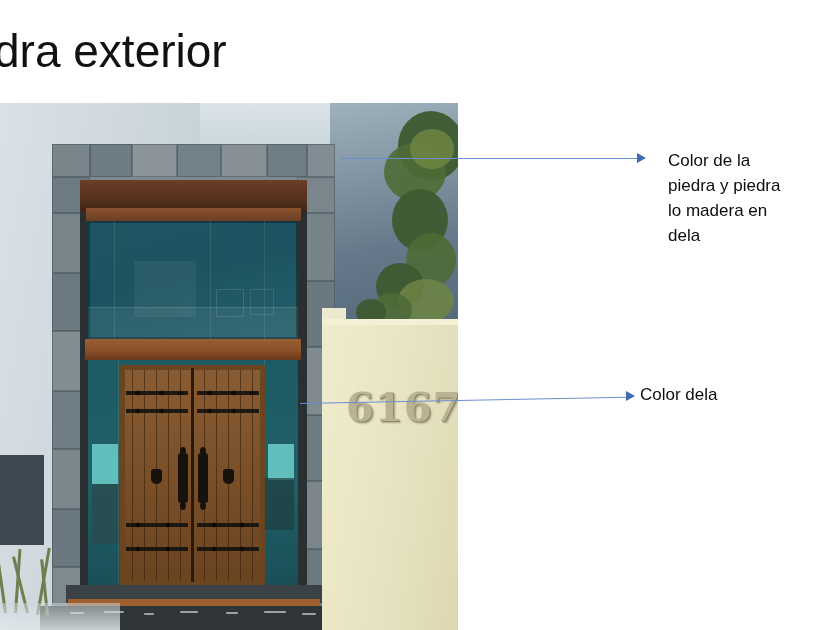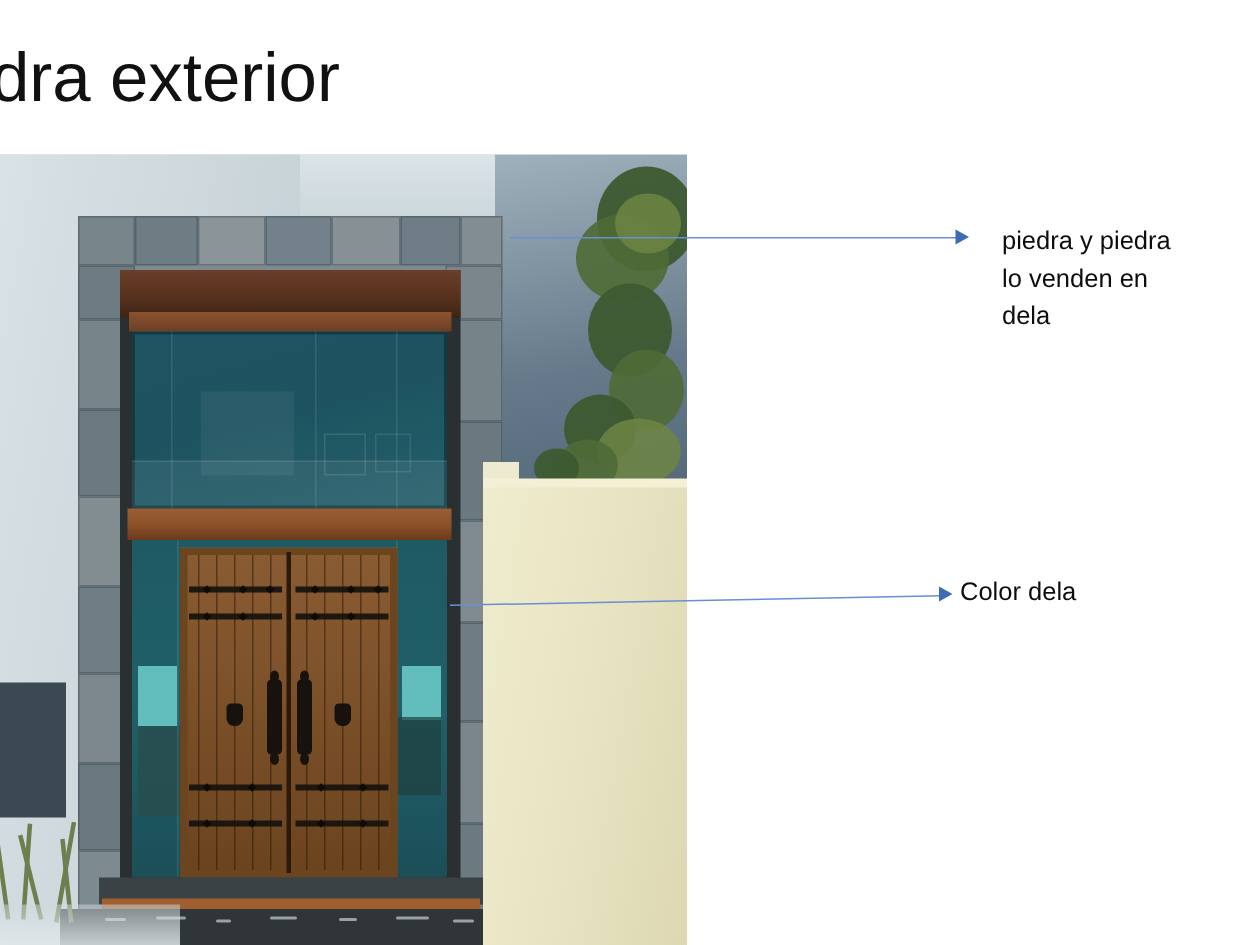--- a/index.html
+++ b/index.html
@@ -292,35 +292,37 @@
     <div class="step-speck" style="left:104px;top:7px;width:10px;"></div>
     <div class="step-speck" style="left:140px;top:5px;width:18px;"></div>
     <div class="step-speck" style="left:186px;top:6px;width:12px;"></div>
     <div class="step-speck" style="left:224px;top:5px;width:22px;"></div>
     <div class="step-speck" style="left:262px;top:7px;width:14px;"></div>
   </div>
 
   <div id="cream-wall-step"></div>
   <div id="cream-wall-cap"></div>
   <div id="cream-wall"></div>
+  <div id="house-number">6167</div>
 
   <div id="dark-box"></div>
   <div class="plant" style="left:4px;top:440px;width:3px;height:70px;transform:rotate(-8deg);"></div>
   <div class="plant" style="left:14px;top:446px;width:3px;height:64px;transform:rotate(4deg);"></div>
   <div class="plant" style="left:26px;top:452px;width:3px;height:58px;transform:rotate(-14deg);"></div>
   <div class="plant" style="left:36px;top:444px;width:3px;height:68px;transform:rotate(10deg);"></div>
   <div class="plant" style="left:46px;top:456px;width:3px;height:56px;transform:rotate(-6deg);"></div>
   <div id="fg-blur"></div>
 </div>
 
 <div class="ann-line" style="left:340px;top:158px;width:298px;"></div>
 <div class="ann-head" style="left:637px;top:153px;"></div>
 <div class="ann-text" style="left:668px;top:148px;width:170px;">
+  <div>Color de la</div>
   <div>piedra y piedra</div>
-  <div>lo venden en</div>
+  <div>lo madera en</div>
   <div>dela</div>
 </div>
 
 <div class="ann-line" style="left:300px;top:403px;width:328px;transform:rotate(-1.1deg);transform-origin:left center;"></div>
 <div class="ann-head" style="left:626px;top:391px;"></div>
 <div class="ann-text" style="left:640px;top:382px;width:190px;">
   <div>Color dela</div>
 </div>
 
 </body></html>

